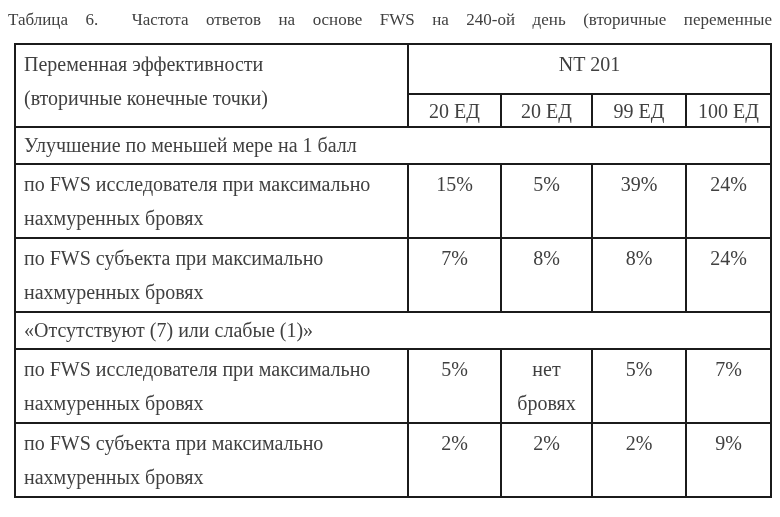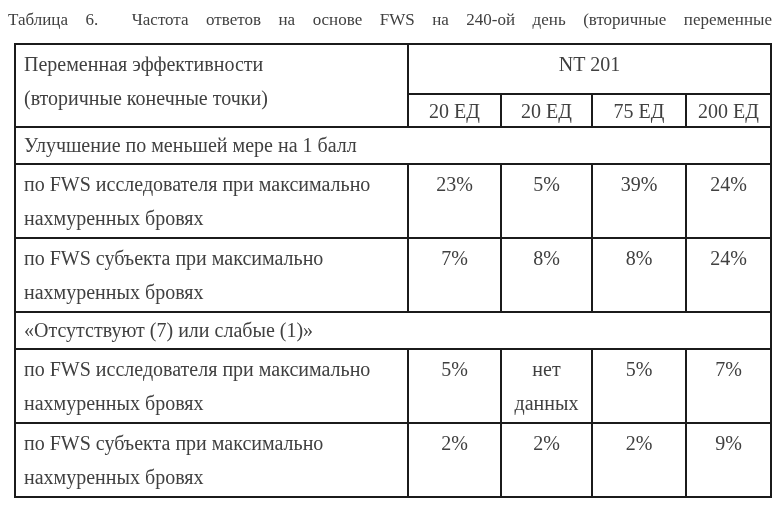--- a/index.html
+++ b/index.html
@@ -82,32 +82,32 @@
     </colgroup>
     <tbody>
       <tr class="r-head1">
         <td rowspan="2">Переменная эффективности
 (вторичные конечные точки)</td>
         <td colspan="4" class="center group-cell">NT 201</td>
       </tr>
       <tr class="r-head2">
         <td class="center">20 ЕД</td>
         <td class="center">20 ЕД</td>
-        <td class="center">75 ЕД</td>
-        <td class="center">200 ЕД</td>
+        <td class="center">99 ЕД</td>
+        <td class="center">100 ЕД</td>
       </tr>
 
       <tr class="r-section">
         <td colspan="5">Улучшение по меньшей мере на 1 балл</td>
       </tr>
 
       <tr class="r-data">
         <td>по FWS исследователя при максимально
 нахмуренных бровях</td>
-        <td class="center">23%</td>
+        <td class="center">15%</td>
         <td class="center">5%</td>
         <td class="center">39%</td>
         <td class="center">24%</td>
       </tr>
 
       <tr class="r-data">
         <td>по FWS субъекта при максимально
 нахмуренных бровях</td>
         <td class="center">7%</td>
         <td class="center">8%</td>
@@ -117,21 +117,21 @@
 
       <tr class="r-section">
         <td colspan="5">«Отсутствуют (7) или слабые (1)»</td>
       </tr>
 
       <tr class="r-data">
         <td>по FWS исследователя при максимально
 нахмуренных бровях</td>
         <td class="center">5%</td>
         <td class="center">нет
-данных</td>
+бровях</td>
         <td class="center">5%</td>
         <td class="center">7%</td>
       </tr>
 
       <tr class="r-data-last">
         <td>по FWS субъекта при максимально
 нахмуренных бровях</td>
         <td class="center">2%</td>
         <td class="center">2%</td>
         <td class="center">2%</td>

